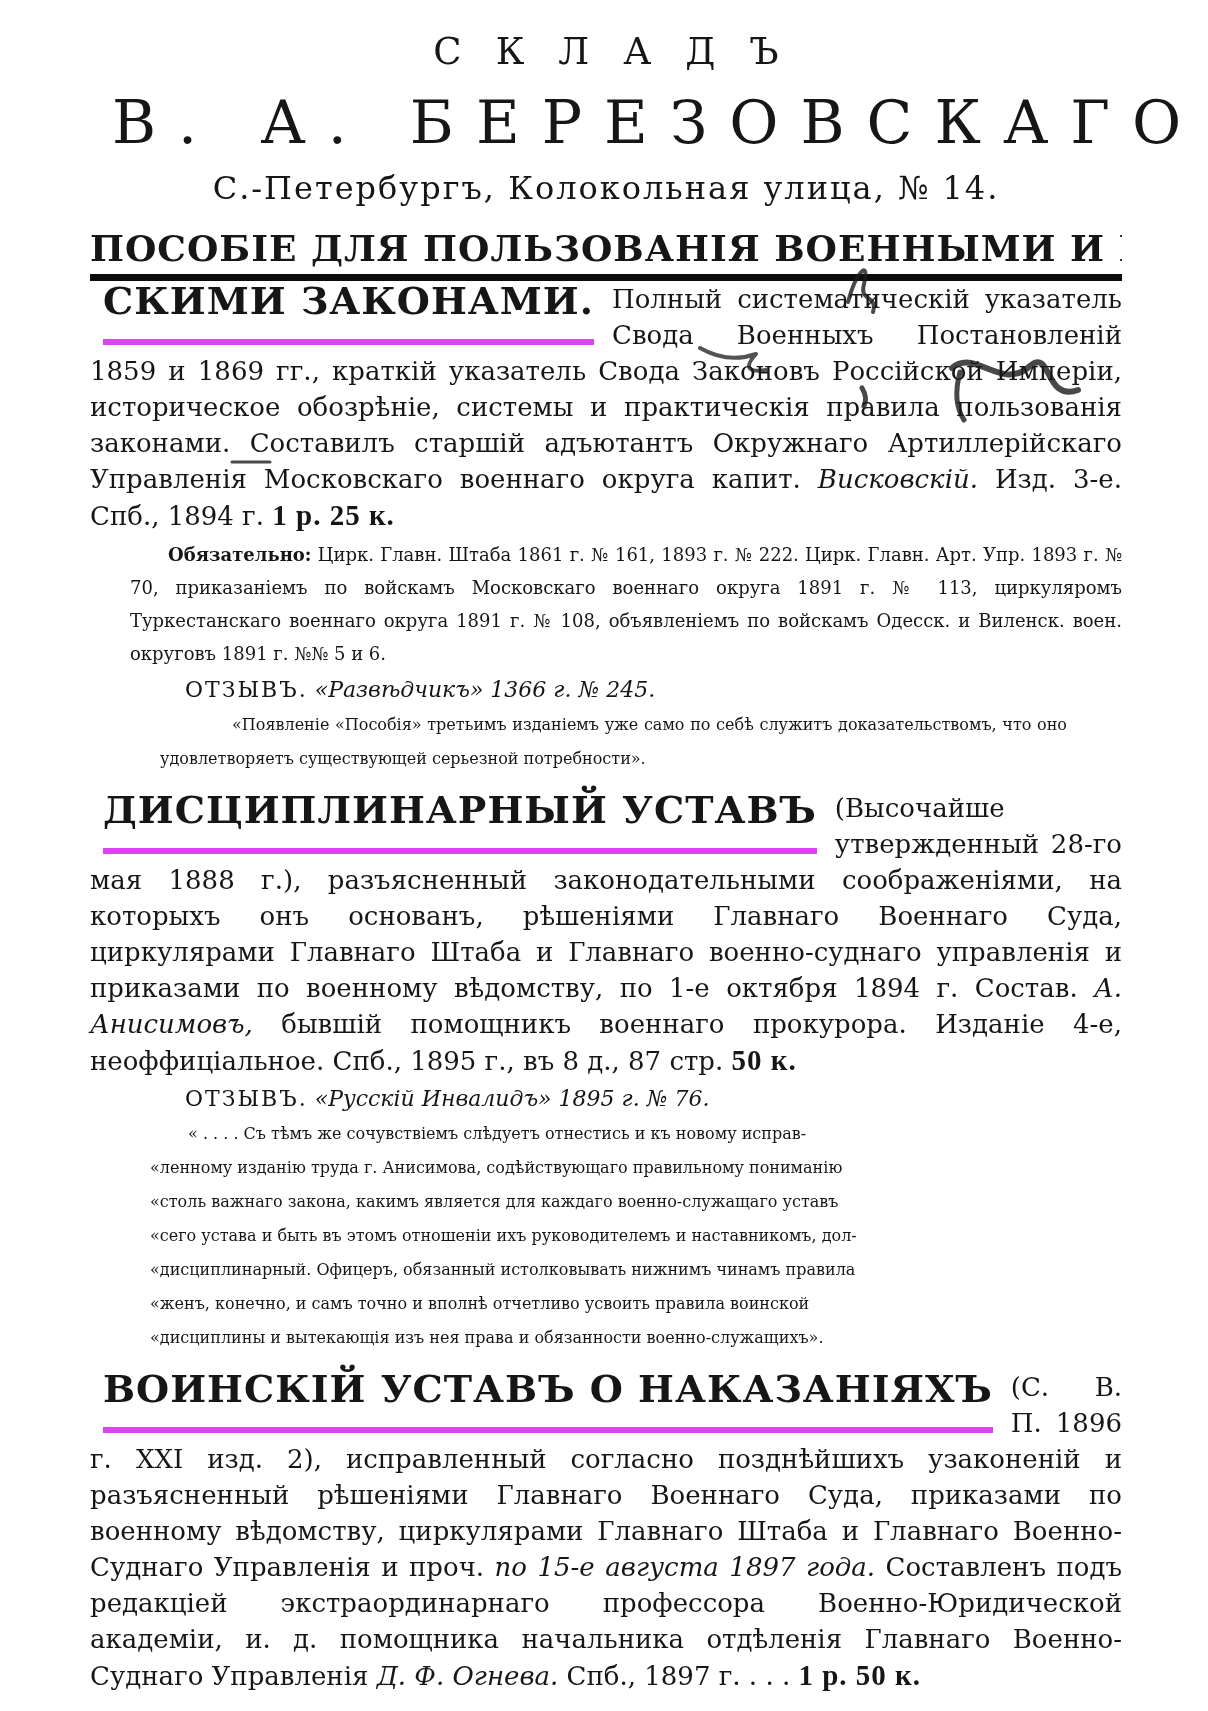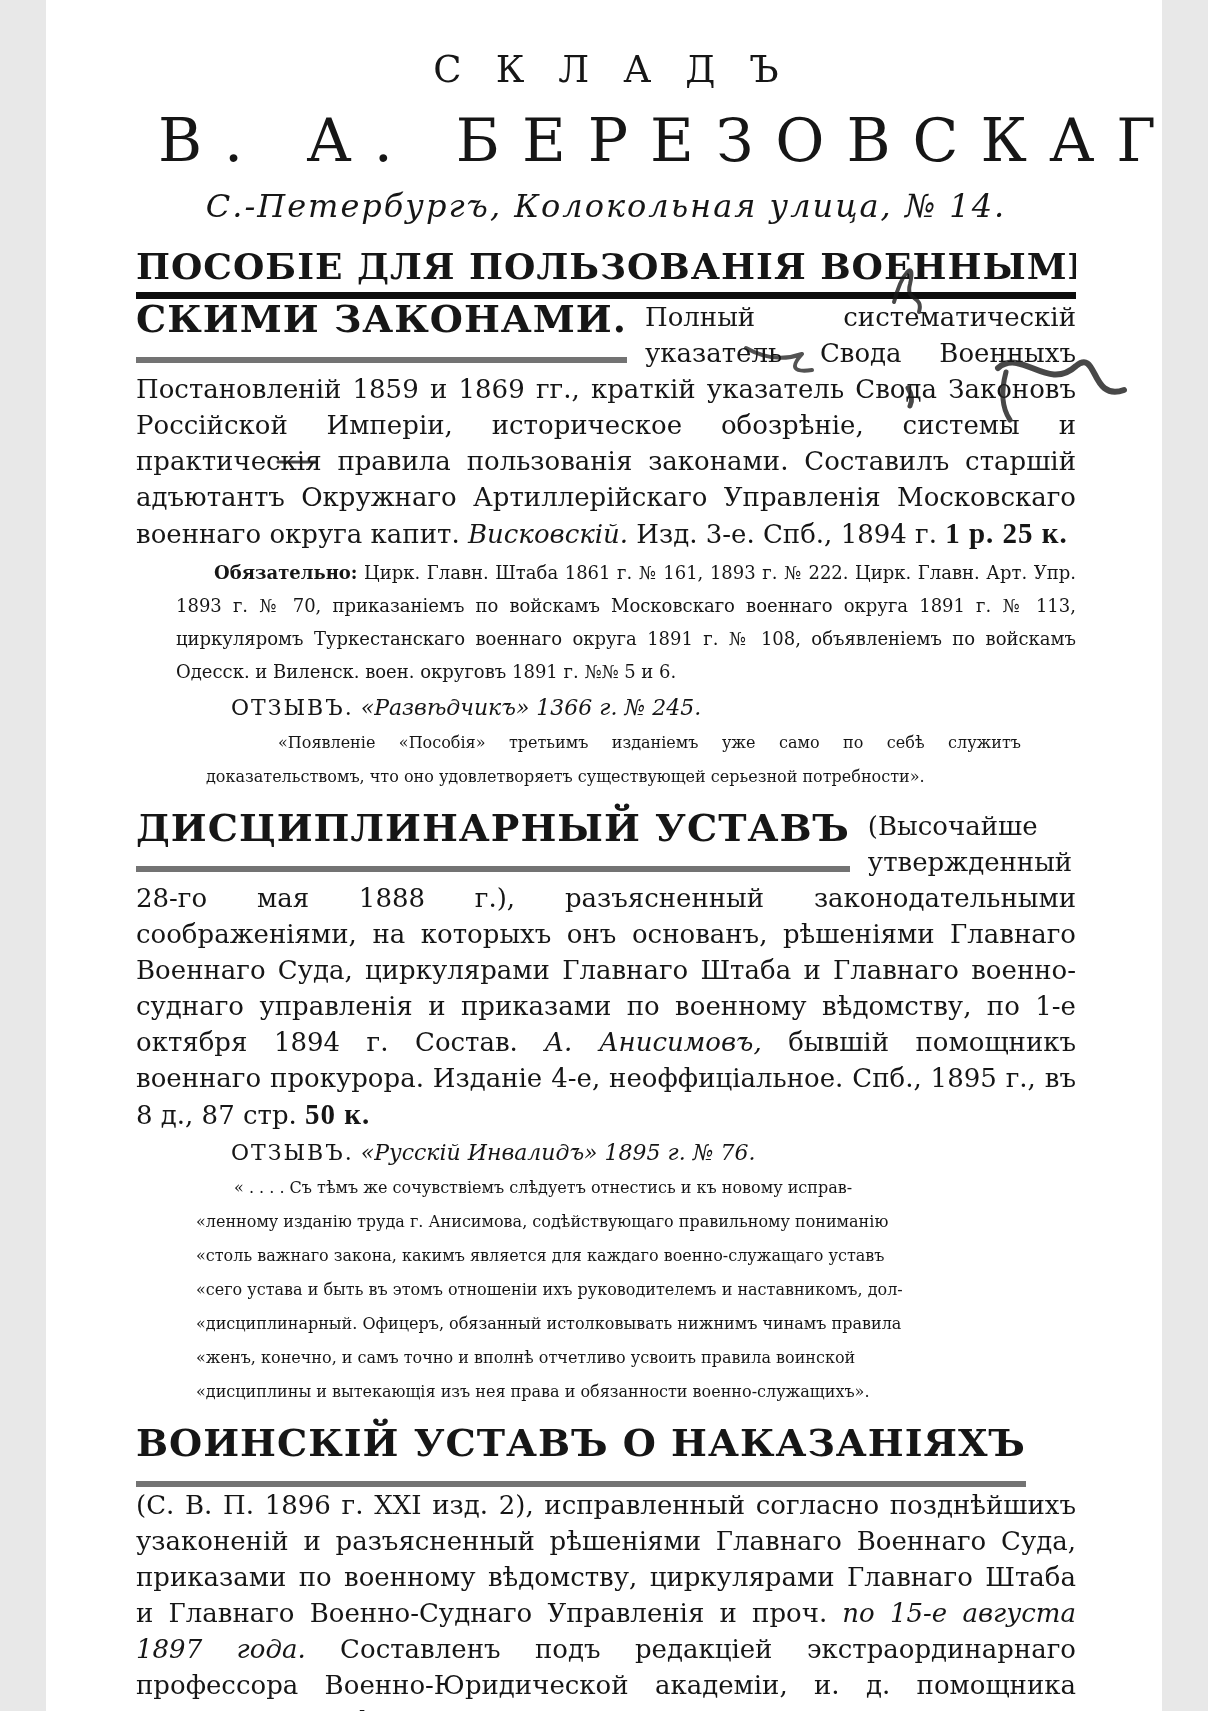--- a/index.html
+++ b/index.html
@@ -1,46 +1,47 @@
 <!DOCTYPE html>
 <html><head>
 <meta charset="utf-8">
 <style>
   html,body{margin:0;padding:0;background:#e8e8e8;}
   .page{
     position:relative;
-    width:1116px;height:1711px;
+    width:1208px;height:1711px;
     margin:0 auto;
     background:#ffffff;
     color:#161616;
     font-family:"DejaVu Serif", serif;
     box-sizing:border-box;
-    padding:42px 86px 0 90px;
+    padding:24px 86px 0 90px;
     overflow:hidden;
   }
   
   .masthead{text-align:center;}
   .store{font-size:37px;letter-spacing:34px;padding-left:34px;margin-top:6px;}
   .owner{font-size:60px;letter-spacing:22px;padding-left:22px;margin-top:14px;white-space:nowrap;}
-  .addr{font-size:32px;letter-spacing:2px;margin-top:12px;font-style:italic;}
+  .addr{font-size:32px;letter-spacing:2px;margin-top:12px;}
   
   .h-banner{
     font-size:36px;font-weight:bold;letter-spacing:1px;
     text-align:justify;text-align-last:justify;
     border-bottom:7px solid #0c0c0c;
     padding-bottom:5px;margin-top:20px;white-space:nowrap;
     overflow:hidden;
   }
   .runin{
     float:left;
     font-size:38px;font-weight:bold;letter-spacing:1px;
     line-height:40px;
-    height:58px;border-bottom:6px solid #737373;
+    height:58px;border-bottom:6px solid #d946ef;
     margin-right:18px;
     white-space:nowrap;
+    margin-left:13px;
   }
   section{margin-top:14px;}
   
   .para{
     font-size:26px;line-height:36px;
     text-align:justify;
     margin-top:8px;
   }
   .para.tight{margin-top:0;}
   .it{font-style:italic;}

